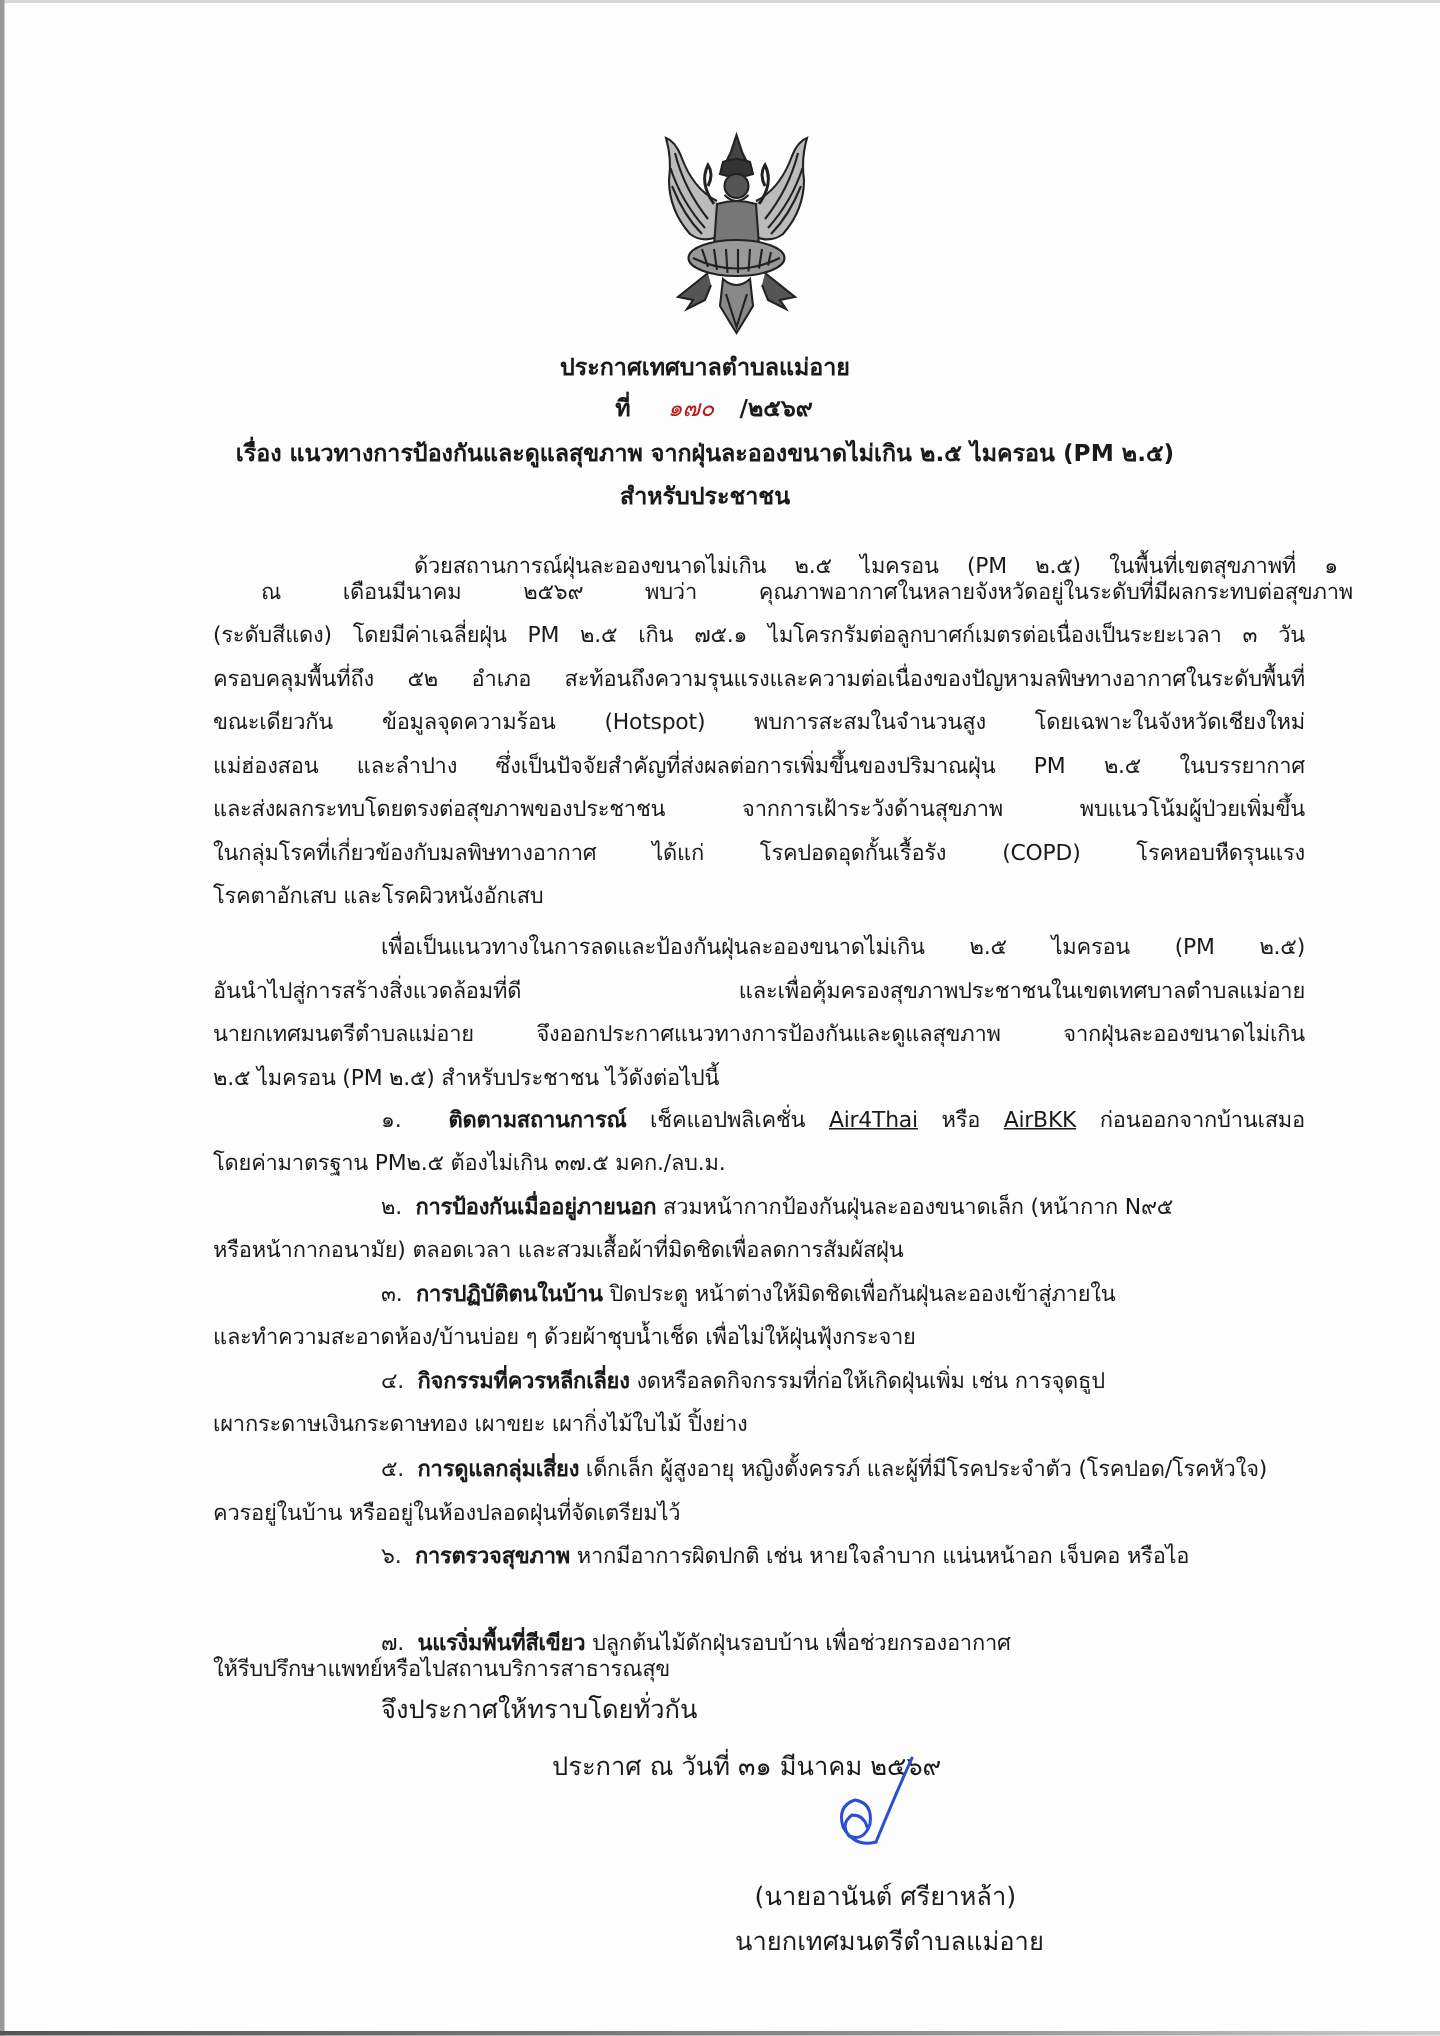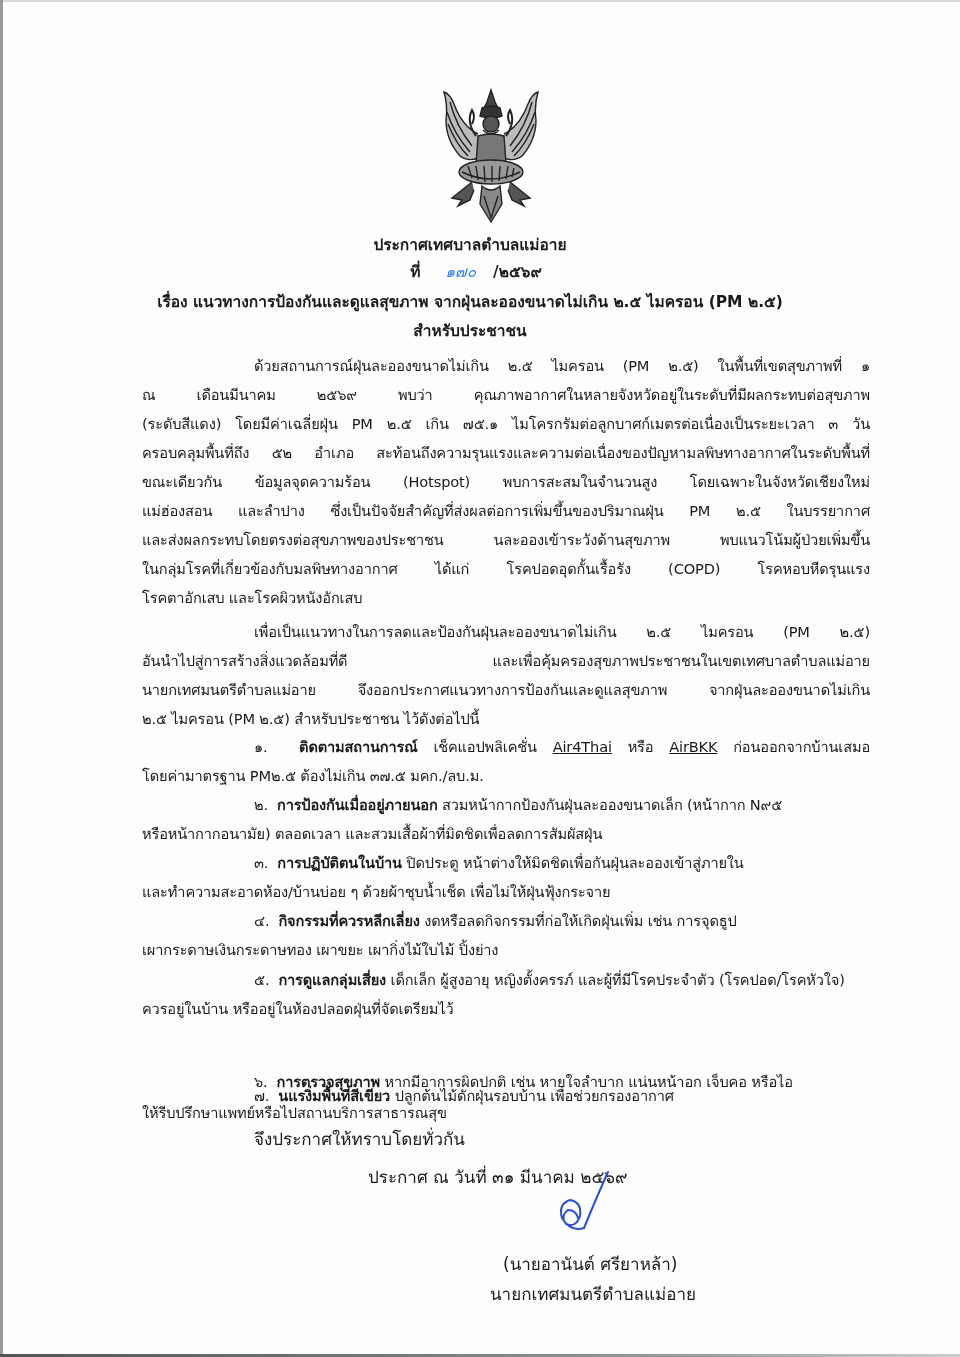--- a/index.html
+++ b/index.html
@@ -13,21 +13,21 @@
   .page-edge-left { position: absolute; left: 0; top: 0; width: 3px; height: 1357px; background: #9a9a9a; }
   .page-edge-top { position: absolute; left: 0; top: 0; width: 960px; height: 2px; background: #d8d8dc; }
   .page-edge-bottom { position: absolute; left: 0; bottom: 0; width: 960px; height: 3px; background: linear-gradient(90deg,#555 0%,#777 40%,#999 70%,#ccc 100%); }
 
   .emblem { position: absolute; left: 432px; top: 86px; width: 118px; height: 140px; }
 
   .center-line {
     position: absolute; left: 0; width: 940px; text-align: center;
     font-size: 15.5px; font-weight: bold; white-space: nowrap;
   }
-  .doc-number-handwritten { color: #3b82f6; font-weight: normal; font-style: italic; }
+  .doc-number-handwritten { color: #b91c1c; font-weight: normal; font-style: italic; }
 
   .line {
     position: absolute; left: 142px; width: 728px; white-space: nowrap;
     font-size: 14.6px; line-height: 20px;
     letter-spacing: -0.15px;
   }
   .indent { left: 254px; width: 616px; }
   .justify { text-align: justify; text-align-last: justify; }
   .bold { font-weight: bold; }
   .u { text-decoration: underline; }
@@ -82,27 +82,27 @@
   <span>ที่</span>
   <span style="display:inline-block;width:14px"></span>
   <span class="doc-number-handwritten">๑๗๐</span>
   <span style="display:inline-block;width:6px"></span>
   <span>/๒๕๖๙</span>
 </div>
 <div class="center-line" style="top:289px;">เรื่อง แนวทางการป้องกันและดูแลสุขภาพ จากฝุ่นละอองขนาดไม่เกิน ๒.๕ ไมครอน (PM ๒.๕)</div>
 <div class="center-line" style="top:318px;">สำหรับประชาชน</div>
 
 <div>
-  <div class="line indent justify" style="top:356px;">ด้วยสถานการณ์ฝุ่นละอองขนาดไม่เกิน ๒.๕ ไมครอน (PM ๒.๕) ในพื้นที่เขตสุขภาพที่ ๑</div>
-  <div class="line justify" style="top:385px;">ณ เดือนมีนาคม ๒๕๖๙ พบว่า คุณภาพอากาศในหลายจังหวัดอยู่ในระดับที่มีผลกระทบต่อสุขภาพ</div>
+  <div class="line indent justify" style="top:368px;margin-left:22px;">ด้วยสถานการณ์ฝุ่นละอองขนาดไม่เกิน ๒.๕ ไมครอน (PM ๒.๕) ในพื้นที่เขตสุขภาพที่ ๑</div>
+  <div class="line justify" style="top:385px;margin-left:32px;">ณ เดือนมีนาคม ๒๕๖๙ พบว่า คุณภาพอากาศในหลายจังหวัดอยู่ในระดับที่มีผลกระทบต่อสุขภาพ</div>
   <div class="line justify" style="top:414px;">(ระดับสีแดง) โดยมีค่าเฉลี่ยฝุ่น PM ๒.๕ เกิน ๗๕.๑ ไมโครกรัมต่อลูกบาศก์เมตรต่อเนื่องเป็นระยะเวลา ๓ วัน</div>
   <div class="line justify" style="top:443px;">ครอบคลุมพื้นที่ถึง ๕๒ อำเภอ สะท้อนถึงความรุนแรงและความต่อเนื่องของปัญหามลพิษทางอากาศในระดับพื้นที่</div>
   <div class="line justify" style="top:472px;">ขณะเดียวกัน ข้อมูลจุดความร้อน (Hotspot) พบการสะสมในจำนวนสูง โดยเฉพาะในจังหวัดเชียงใหม่</div>
   <div class="line justify" style="top:501px;">แม่ฮ่องสอน และลำปาง ซึ่งเป็นปัจจัยสำคัญที่ส่งผลต่อการเพิ่มขึ้นของปริมาณฝุ่น PM ๒.๕ ในบรรยากาศ</div>
-  <div class="line justify" style="top:530px;">และส่งผลกระทบโดยตรงต่อสุขภาพของประชาชน  นละอองเข้าระวังด้านสุขภาพ พบแนวโน้มผู้ป่วยเพิ่มขึ้น</div>
+  <div class="line justify" style="top:530px;">และส่งผลกระทบโดยตรงต่อสุขภาพของประชาชน  จากการเฝ้าระวังด้านสุขภาพ พบแนวโน้มผู้ป่วยเพิ่มขึ้น</div>
   <div class="line justify" style="top:559px;">ในกลุ่มโรคที่เกี่ยวข้องกับมลพิษทางอากาศ ได้แก่ โรคปอดอุดกั้นเรื้อรัง (COPD) โรคหอบหืดรุนแรง</div>
   <div class="line" style="top:588px;">โรคตาอักเสบ และโรคผิวหนังอักเสบ</div>
 </div>
 
 <div>
   <div class="line indent justify" style="top:622px;">เพื่อเป็นแนวทางในการลดและป้องกันฝุ่นละอองขนาดไม่เกิน ๒.๕ ไมครอน (PM ๒.๕)</div>
   <div class="line justify" style="top:651px;">อันนำไปสู่การสร้างสิ่งแวดล้อมที่ดี และเพื่อคุ้มครองสุขภาพประชาชนในเขตเทศบาลตำบลแม่อาย</div>
   <div class="line justify" style="top:680px;">นายกเทศมนตรีตำบลแม่อาย จึงออกประกาศแนวทางการป้องกันและดูแลสุขภาพ จากฝุ่นละอองขนาดไม่เกิน</div>
   <div class="line" style="top:709px;">๒.๕ ไมครอน (PM ๒.๕) สำหรับประชาชน ไว้ดังต่อไปนี้</div>
 </div>
@@ -127,21 +127,21 @@
   <div class="line indent" style="top:911px;">
     <span>๔.</span>&nbsp;&nbsp;<span class="bold">กิจกรรมที่ควรหลีกเลี่ยง</span><span> งดหรือลดกิจกรรมที่ก่อให้เกิดฝุ่นเพิ่ม เช่น การจุดธูป</span>
   </div>
   <div class="line" style="top:940px;">เผากระดาษเงินกระดาษทอง เผาขยะ เผากิ่งไม้ใบไม้ ปิ้งย่าง</div>
 
   <div class="line indent" style="top:970px;">
     <span>๕.</span>&nbsp;&nbsp;<span class="bold">การดูแลกลุ่มเสี่ยง</span><span> เด็กเล็ก ผู้สูงอายุ หญิงตั้งครรภ์ และผู้ที่มีโรคประจำตัว (โรคปอด/โรคหัวใจ)</span>
   </div>
   <div class="line" style="top:999px;">ควรอยู่ในบ้าน หรืออยู่ในห้องปลอดฝุ่นที่จัดเตรียมไว้</div>
 
-  <div class="line indent" style="top:1028px;margin-top:44px;">
+  <div class="line indent" style="top:1028px;">
     <span>๖.</span>&nbsp;&nbsp;<span class="bold">การตรวจสุขภาพ</span><span> หากมีอาการผิดปกติ เช่น หายใจลำบาก แน่นหน้าอก เจ็บคอ หรือไอ</span>
   </div>
   <div class="line" style="top:1103px;">ให้รีบปรึกษาแพทย์หรือไปสถานบริการสาธารณสุข</div>
 
   <div class="line indent" style="top:1086px;">
     <span>๗.</span>&nbsp;&nbsp;<span class="bold">นแรงิ่มพื้นที่สีเขียว</span><span> ปลูกต้นไม้ดักฝุ่นรอบบ้าน เพื่อช่วยกรองอากาศ</span>
   </div>
 </div>
 
 <div class="closing" style="left:254px; top:1125px;">จึงประกาศให้ทราบโดยทั่วกัน</div>

